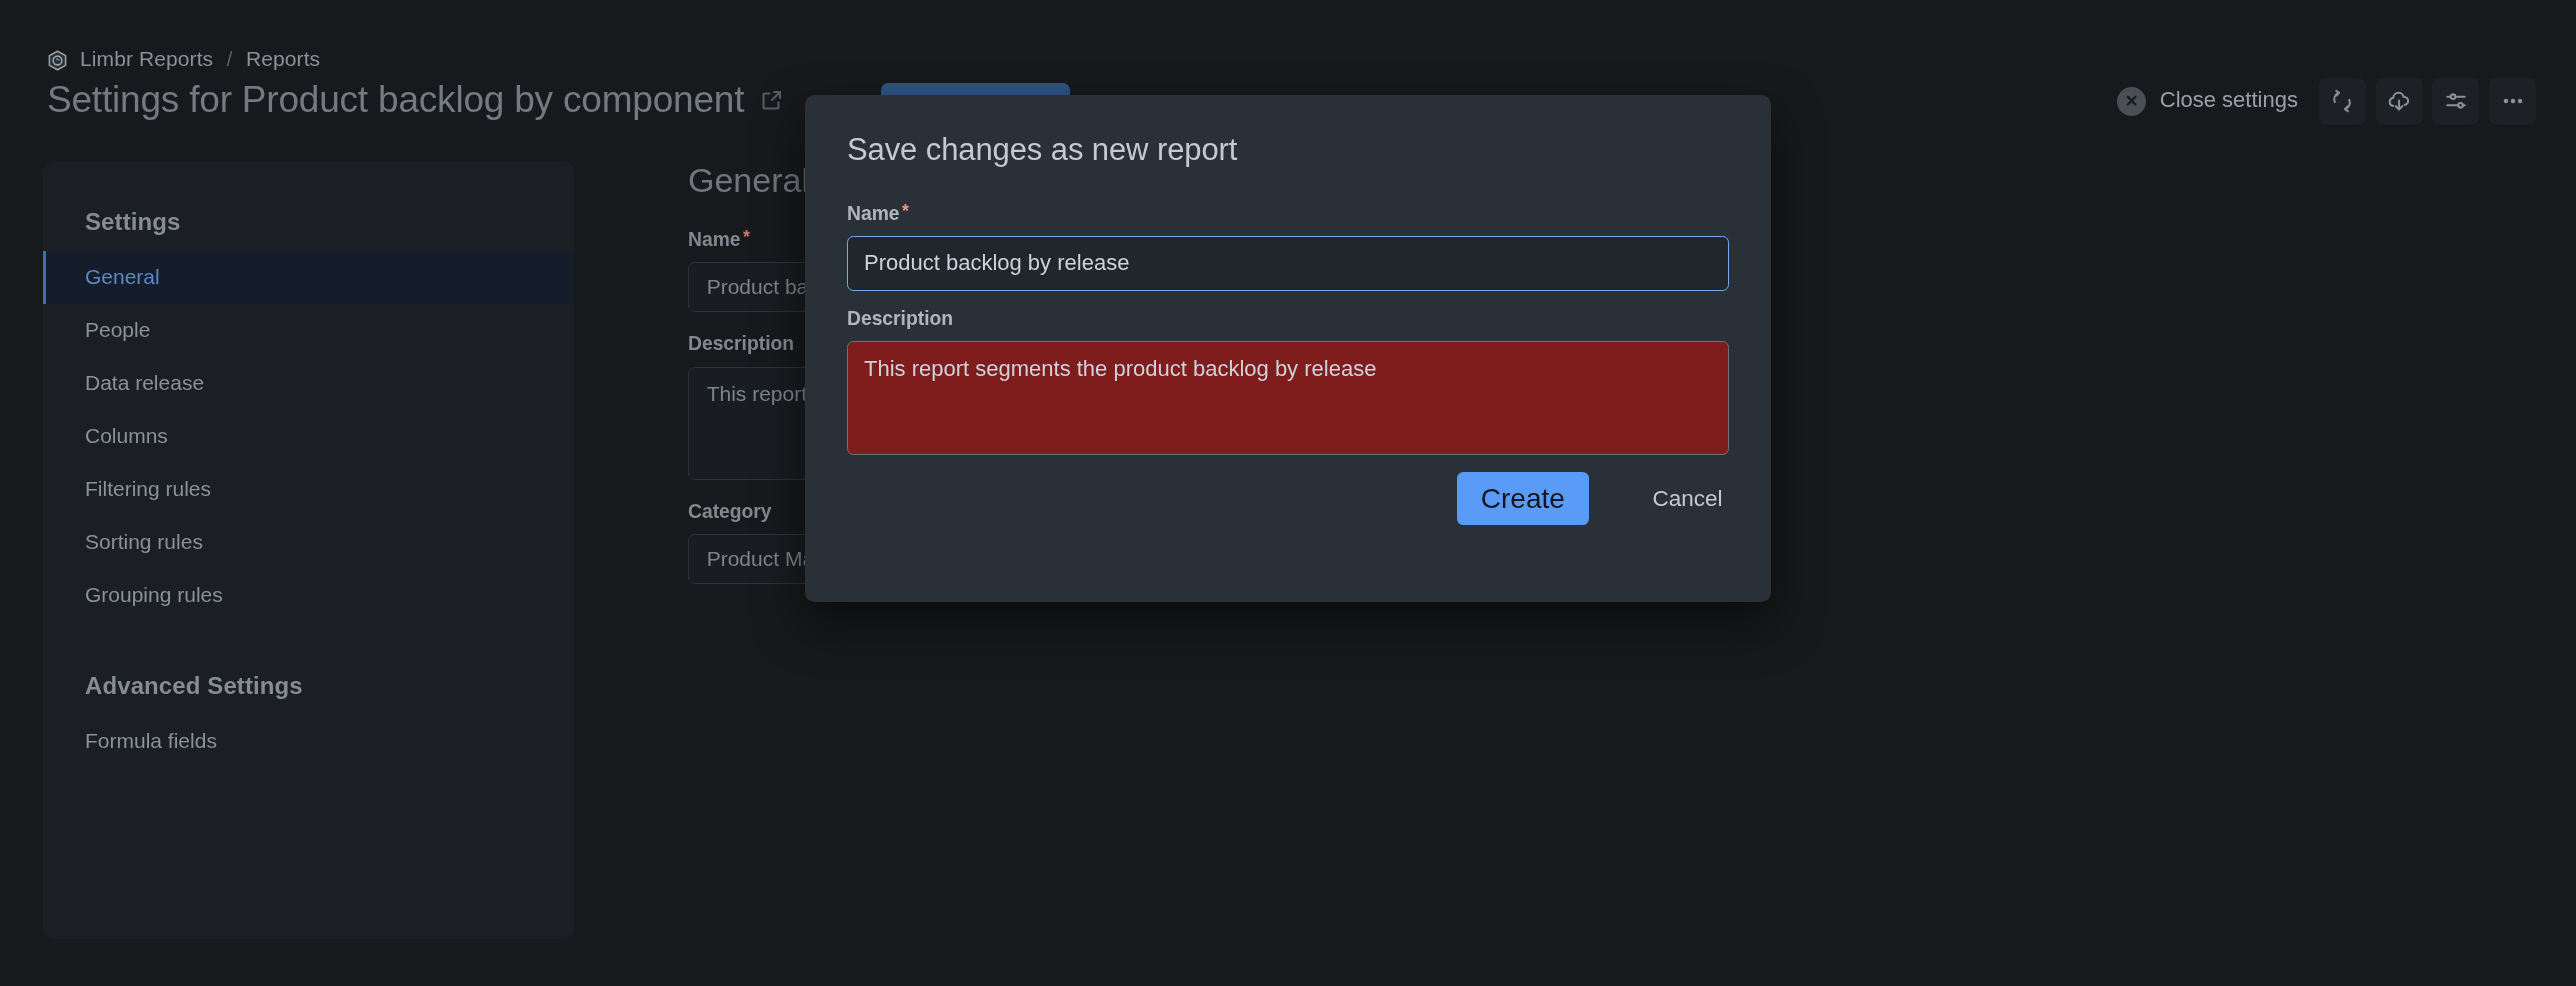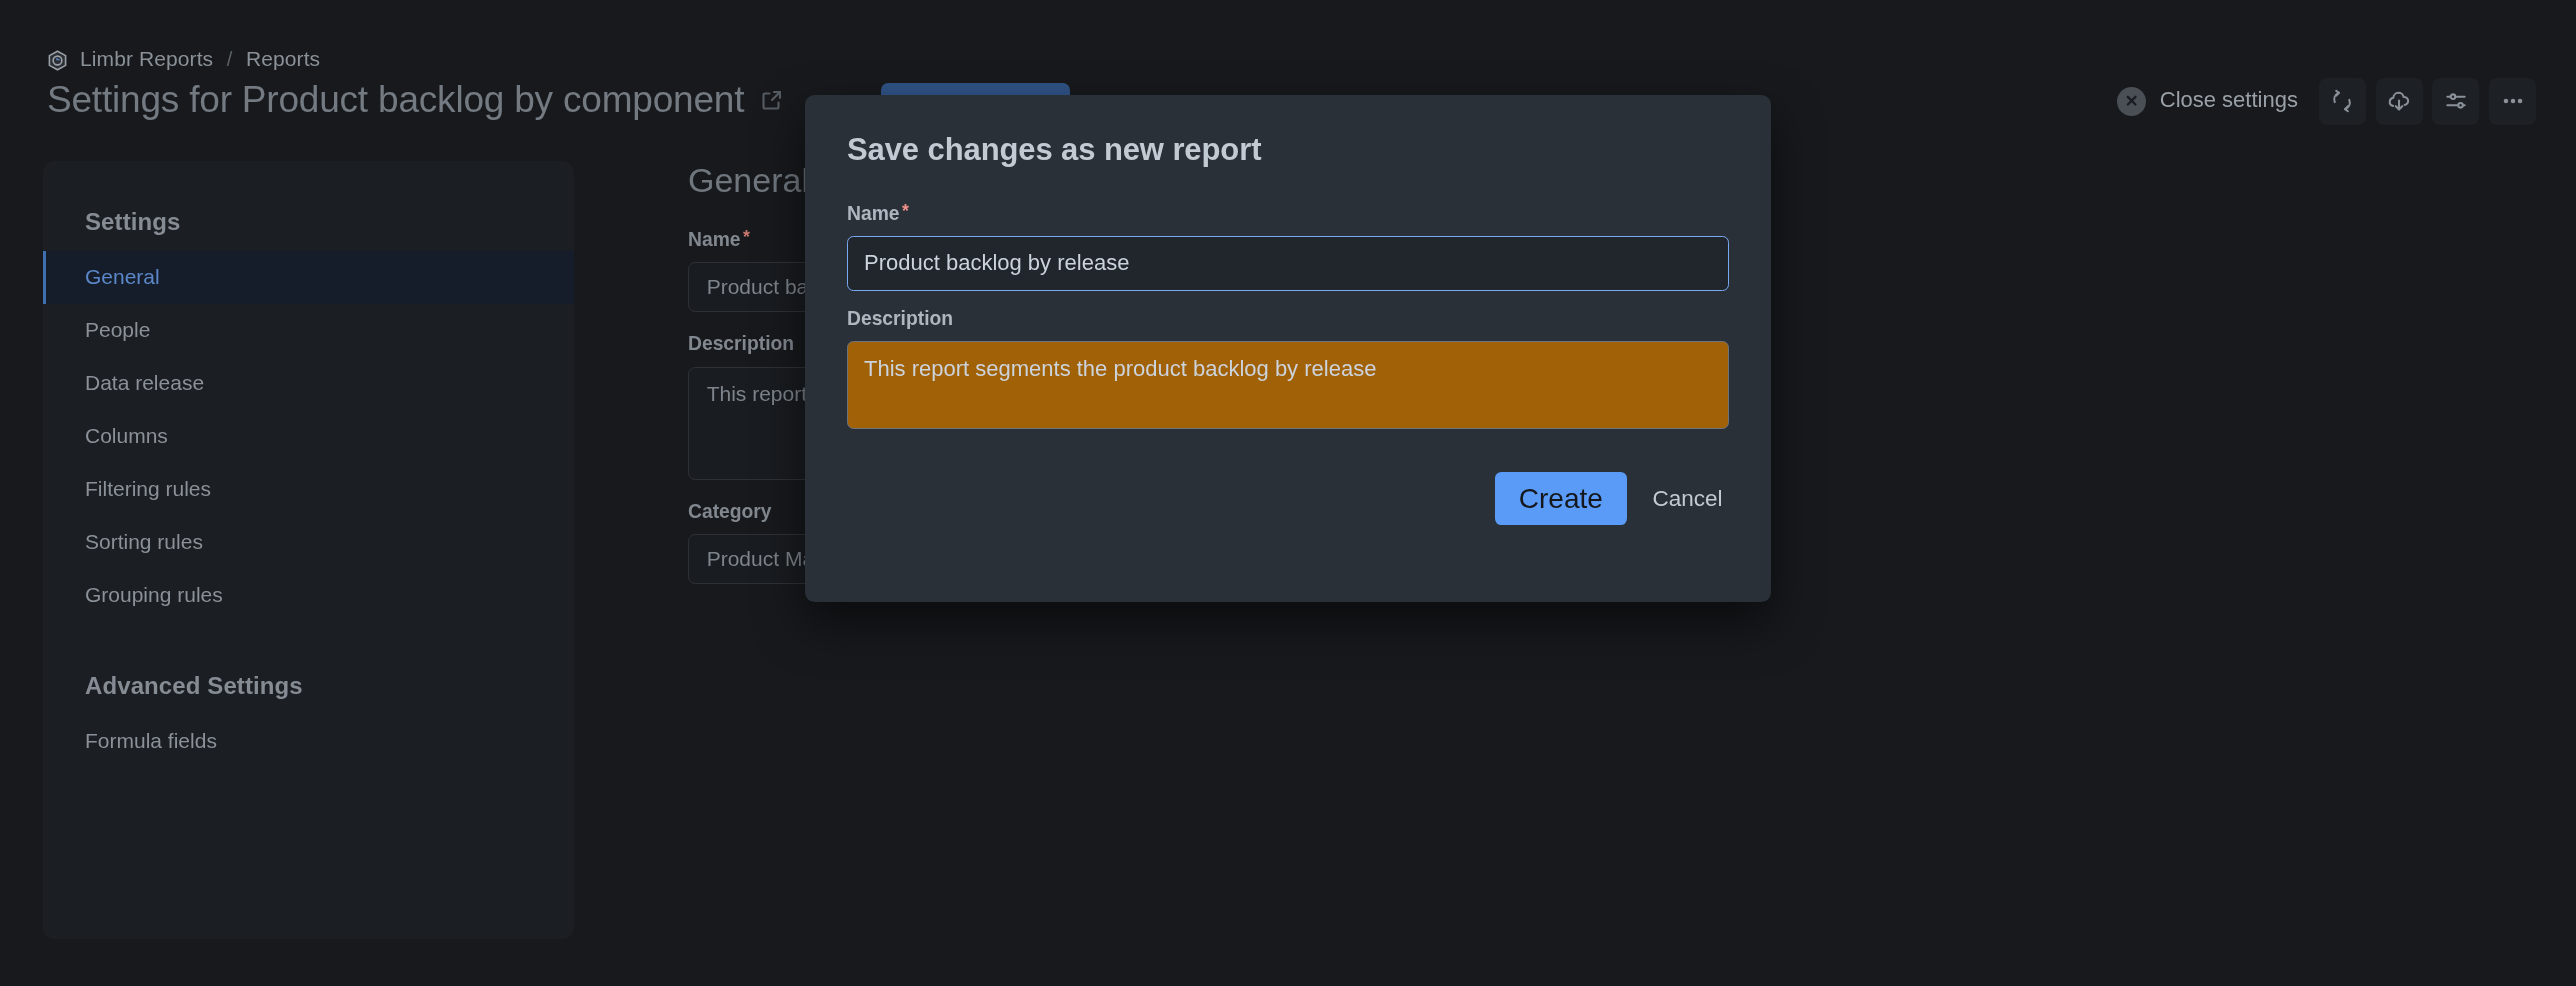--- a/index.html
+++ b/index.html
@@ -221,21 +221,21 @@
     top: 95px;
     width: 966px;
     height: 507px;
     background: #2a3038;
     border-radius: 9.7px;
     padding: 37px 42px 0 42px;
   }
   .modal-title {
     font-size: 31px;
     color: #c2cad3;
-    font-weight: 700;
+    font-weight: 400;
     letter-spacing: -0.1px;
     margin-bottom: 35px;
   }
   .modal-label {
     font-size: 19.3px;
     font-weight: bold;
     color: #aeb6c0;
     margin-bottom: 10.5px;
     display: flex;
     align-items: flex-start;
@@ -250,22 +250,22 @@
     border-radius: 6.4px;
     color: #ccd3dc;
     font-size: 22px;
     font-family: "Liberation Sans", sans-serif;
     padding: 0 16px;
     outline: none;
     display: block;
   }
   .modal-textarea {
     width: 882px;
-    height: 88px;
-    background: #a16207;
+    height: 114px;
+    background: #7f1d1d;
     border: 0.8px solid #6a737e;
     border-radius: 6.4px;
     color: #ccd3dc;
     font-size: 22px;
     font-family: "Liberation Sans", sans-serif;
     padding: 13px 16px;
     outline: none;
     resize: none;
     display: block;
     line-height: 1.3;
@@ -290,20 +290,21 @@
     cursor: pointer;
   }
   .btn-cancel {
     background: transparent;
     color: #c3cad3;
     border: none;
     font-size: 22.5px;
     font-family: "Liberation Sans", sans-serif;
     padding: 10.5px 6.4px;
     cursor: pointer;
+    margin-left: 38px;
   }
 </style>
 </head>
 <body>
 
 <div class="app">
 
   <div class="breadcrumb">
     <span>
       <svg class="brand-logo" viewBox="0 0 26 26" fill="none">

